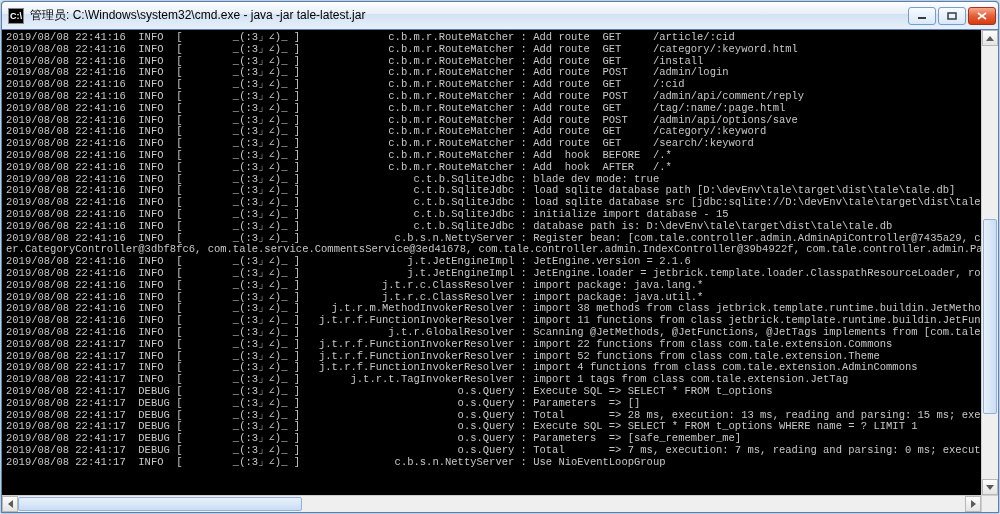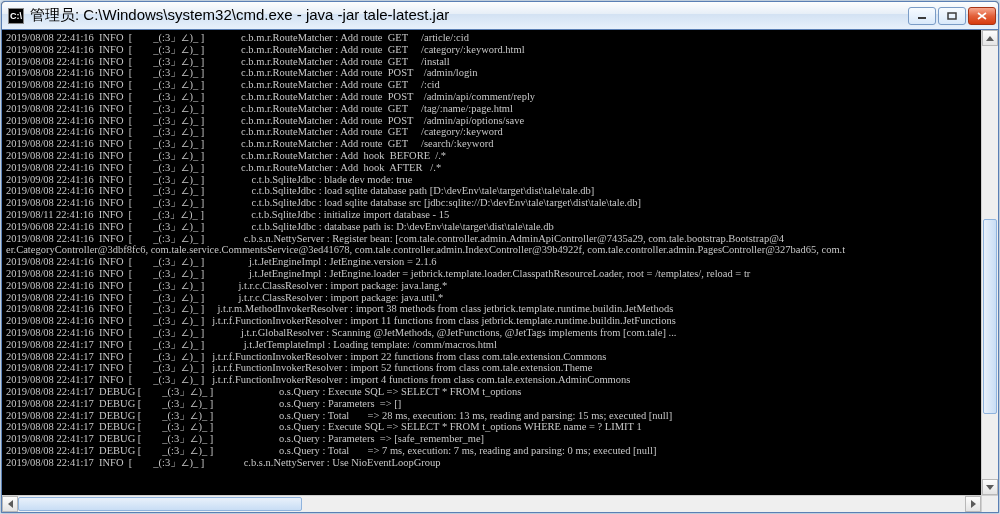--- a/index.html
+++ b/index.html
@@ -26,21 +26,21 @@
     display: flex; align-items: center;
     padding: 0 2px 0 6px;
     user-select: none;
   }
   .app-icon {
     width: 16px; height: 16px; margin-right: 6px;
     display: inline-flex; align-items: center; justify-content: center;
     background: #000; color: #fff; font-size: 9px; font-weight: bold;
     border: 1px solid #888;
   }
-  .title-text { flex: 1; color: #000; font-size: 15px; white-space: nowrap; overflow: hidden; }
+  .title-text { flex: 1; color: #000; font-size: 12px; white-space: nowrap; overflow: hidden; }
   .win-btns { display: flex; gap: 2px; }
   .win-btn {
     width: 28px; height: 18px;
     border: 1px solid #7a9cc6;
     border-radius: 3px;
     background: linear-gradient(#f7fbff,#d9e9fa);
     display: flex; align-items: center; justify-content: center;
   }
   .win-btn.close { background: linear-gradient(#f7a88f,#e2603a,#d63b0f); border-color: #a63415; }
   .win-btn svg { display: block; }
@@ -49,21 +49,21 @@
     height: calc(100% - 28px);
     background: #000;
     position: relative;
   }
   .console-inner {
     position: absolute; inset: 0 17px 17px 0;
     padding: 2px 0 0 4px;
     overflow: hidden;
   }
   .line {
-    font-family: Liberation Serif, serif;
+    font-family: Liberation Mono, monospace;
     font-size: 10.5px;
     line-height: 11.8px;
     color: #c8c8c8;
     white-space: pre;
   }
   .scrollbar-v {
     position: absolute; top: 0; right: 0; bottom: 17px; width: 17px;
     background: #efefef;
     border-left: 1px solid #cfcfcf;
     display: flex; flex-direction: column;
@@ -140,35 +140,35 @@
         <div class="line">2019/08/08 22:41:16  INFO  [        _(:3」∠)_ ]              c.b.m.r.RouteMatcher : Add route  POST    /admin/api/comment/reply</div>
         <div class="line">2019/08/08 22:41:16  INFO  [        _(:3」∠)_ ]              c.b.m.r.RouteMatcher : Add route  GET     /tag/:name/:page.html</div>
         <div class="line">2019/08/08 22:41:16  INFO  [        _(:3」∠)_ ]              c.b.m.r.RouteMatcher : Add route  POST    /admin/api/options/save</div>
         <div class="line">2019/08/08 22:41:16  INFO  [        _(:3」∠)_ ]              c.b.m.r.RouteMatcher : Add route  GET     /category/:keyword</div>
         <div class="line">2019/08/08 22:41:16  INFO  [        _(:3」∠)_ ]              c.b.m.r.RouteMatcher : Add route  GET     /search/:keyword</div>
         <div class="line">2019/08/08 22:41:16  INFO  [        _(:3」∠)_ ]              c.b.m.r.RouteMatcher : Add  hook  BEFORE  /.*</div>
         <div class="line">2019/08/08 22:41:16  INFO  [        _(:3」∠)_ ]              c.b.m.r.RouteMatcher : Add  hook  AFTER   /.*</div>
         <div class="line">2019/09/08 22:41:16  INFO  [        _(:3」∠)_ ]                  c.t.b.SqliteJdbc : blade dev mode: true</div>
         <div class="line">2019/08/08 22:41:16  INFO  [        _(:3」∠)_ ]                  c.t.b.SqliteJdbc : load sqlite database path [D:\devEnv\tale\target\dist\tale\tale.db]</div>
         <div class="line">2019/08/08 22:41:16  INFO  [        _(:3」∠)_ ]                  c.t.b.SqliteJdbc : load sqlite database src [jdbc:sqlite://D:\devEnv\tale\target\dist\tale\tale.db]</div>
-        <div class="line">2019/08/11 22:41:16  INFO  [        _(:3」∠)_ ]                  c.t.b.SqliteJdbc : initialize import database - 15</div>
+        <div class="line">2019/08/08 22:41:16  INFO  [        _(:3」∠)_ ]                  c.t.b.SqliteJdbc : initialize import database - 15</div>
         <div class="line">2019/06/08 22:41:16  INFO  [        _(:3」∠)_ ]                  c.t.b.SqliteJdbc : database path is: D:\devEnv\tale\target\dist\tale\tale.db</div>
         <div class="line">2019/08/08 22:41:16  INFO  [        _(:3」∠)_ ]               c.b.s.n.NettyServer : Register bean: [com.tale.controller.admin.AdminApiController@7435a29, com.tale.bootstrap.Bootstrap@4</div>
         <div class="line">er.CategoryController@3dbf8fc6, com.tale.service.CommentsService@3ed41678, com.tale.controller.admin.IndexController@39b4922f, com.tale.controller.admin.PagesController@327bad65, com.t</div>
         <div class="line">2019/08/08 22:41:16  INFO  [        _(:3」∠)_ ]                 j.t.JetEngineImpl : JetEngine.version = 2.1.6</div>
         <div class="line">2019/08/08 22:41:16  INFO  [        _(:3」∠)_ ]                 j.t.JetEngineImpl : JetEngine.loader = jetbrick.template.loader.ClasspathResourceLoader, root = /templates/, reload = tr</div>
         <div class="line">2019/08/08 22:41:16  INFO  [        _(:3」∠)_ ]             j.t.r.c.ClassResolver : import package: java.lang.*</div>
         <div class="line">2019/08/08 22:41:16  INFO  [        _(:3」∠)_ ]             j.t.r.c.ClassResolver : import package: java.util.*</div>
         <div class="line">2019/08/08 22:41:16  INFO  [        _(:3」∠)_ ]     j.t.r.m.MethodInvokerResolver : import 38 methods from class jetbrick.template.runtime.buildin.JetMethods</div>
         <div class="line">2019/08/08 22:41:16  INFO  [        _(:3」∠)_ ]   j.t.r.f.FunctionInvokerResolver : import 11 functions from class jetbrick.template.runtime.buildin.JetFunctions</div>
         <div class="line">2019/08/08 22:41:16  INFO  [        _(:3」∠)_ ]              j.t.r.GlobalResolver : Scanning @JetMethods, @JetFunctions, @JetTags implements from [com.tale] ...</div>
-        <div class="line">2019/08/08 22:41:17  INFO  [        _(:3」∠)_ ]               j.t.JetTemplateImpl : Loading template: /comm/macros.html</div>
         <div class="line">2019/08/08 22:41:17  INFO  [        _(:3」∠)_ ]   j.t.r.f.FunctionInvokerResolver : import 22 functions from class com.tale.extension.Commons</div>
         <div class="line">2019/08/08 22:41:17  INFO  [        _(:3」∠)_ ]   j.t.r.f.FunctionInvokerResolver : import 52 functions from class com.tale.extension.Theme</div>
         <div class="line">2019/08/08 22:41:17  INFO  [        _(:3」∠)_ ]   j.t.r.f.FunctionInvokerResolver : import 4 functions from class com.tale.extension.AdminCommons</div>
+        <div class="line">2019/08/08 22:41:17  INFO  [        _(:3」∠)_ ]        j.t.r.t.TagInvokerResolver : import 1 tags from class com.tale.extension.JetTag</div>
         <div class="line">2019/08/08 22:41:17  DEBUG [        _(:3」∠)_ ]                         o.s.Query : Execute SQL =&gt; SELECT * FROM t_options</div>
         <div class="line">2019/08/08 22:41:17  DEBUG [        _(:3」∠)_ ]                         o.s.Query : Parameters  =&gt; []</div>
         <div class="line">2019/08/08 22:41:17  DEBUG [        _(:3」∠)_ ]                         o.s.Query : Total       =&gt; 28 ms, execution: 13 ms, reading and parsing: 15 ms; executed [null]</div>
         <div class="line">2019/08/08 22:41:17  DEBUG [        _(:3」∠)_ ]                         o.s.Query : Execute SQL =&gt; SELECT * FROM t_options WHERE name = ? LIMIT 1</div>
         <div class="line">2019/08/08 22:41:17  DEBUG [        _(:3」∠)_ ]                         o.s.Query : Parameters  =&gt; [safe_remember_me]</div>
         <div class="line">2019/08/08 22:41:17  DEBUG [        _(:3」∠)_ ]                         o.s.Query : Total       =&gt; 7 ms, execution: 7 ms, reading and parsing: 0 ms; executed [null]</div>
         <div class="line">2019/08/08 22:41:17  INFO  [        _(:3」∠)_ ]               c.b.s.n.NettyServer : Use NioEventLoopGroup</div>
       </div>
 
     <div class="scrollbar-v">

